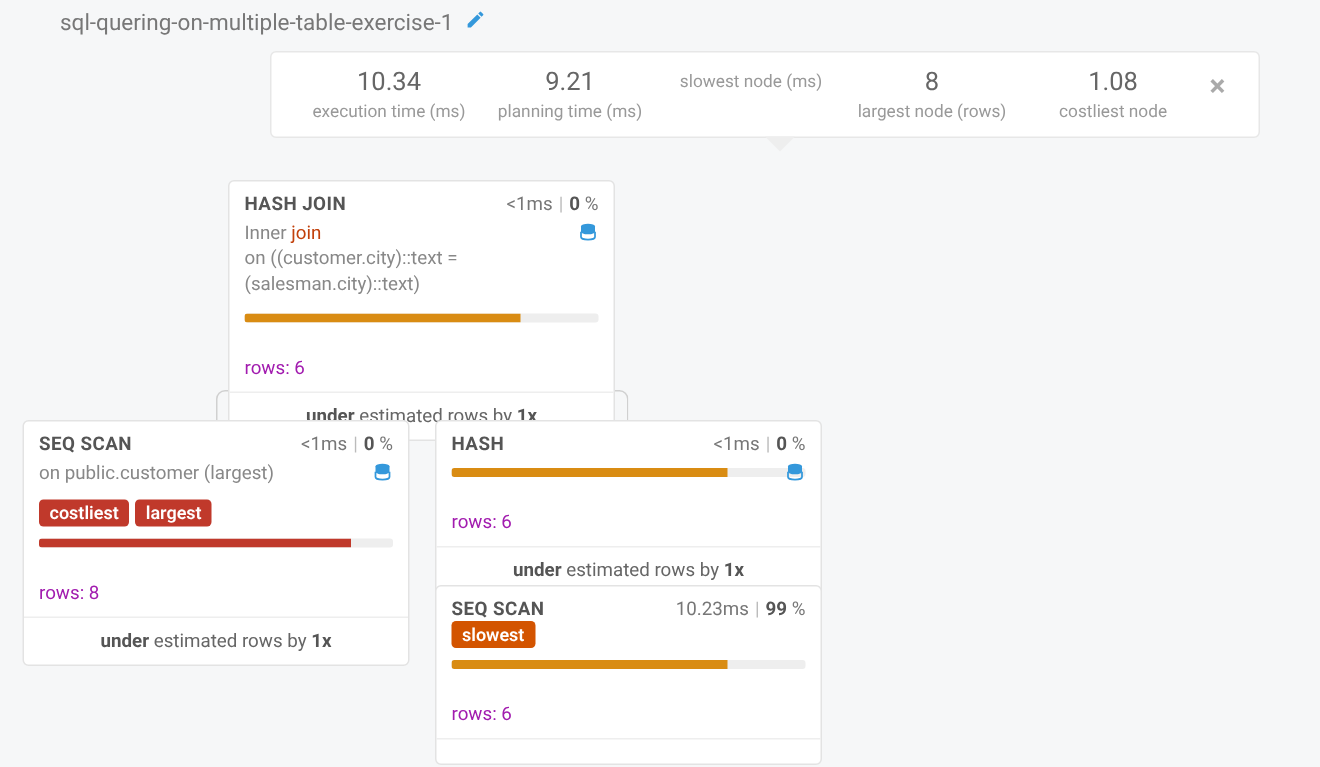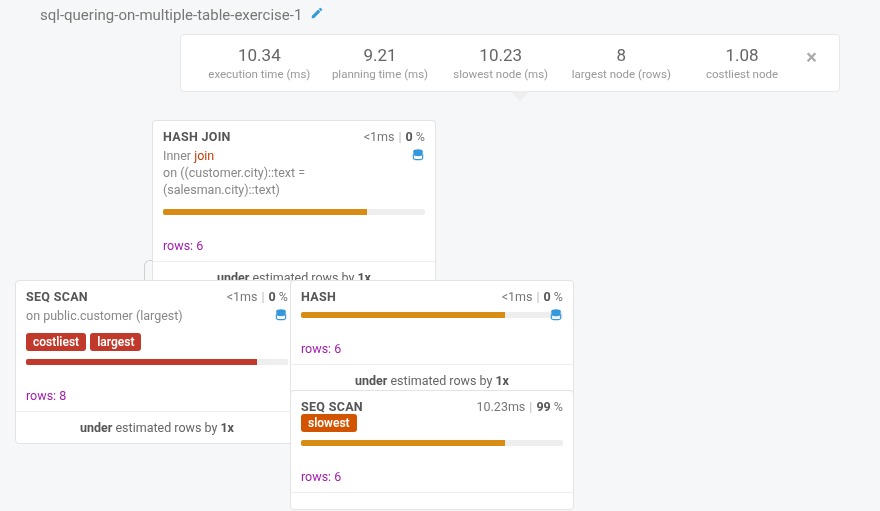--- a/index.html
+++ b/index.html
@@ -47,21 +47,21 @@
   .metric .lbl { font-size: 11.5px; color: #999; margin-top: 2px; }
   .close-x { color: #aaa; font-size: 20px; cursor: pointer; padding: 0 4px; font-weight: bold; }
 
   .canvas { position: relative; margin-top: 26px; height: 400px; }
 
   .node {
     position: absolute;
     background: #fff;
     border: 1px solid #e3e3e3;
     border-radius: 4px;
-    width: 284px;
+    width: 258px;
     font-size: 12.5px;
     color: #666;
   }
   .node-hdr {
     display: flex;
     align-items: baseline;
     padding: 8px 10px 0 10px;
   }
   .node-title { font-weight: 700; color: #555; letter-spacing: 0.3px; }
   .node-time { margin-left: auto; color: #777; }
@@ -139,21 +139,20 @@
 <div class="metrics-bar">
   <div class="metric">
     <div class="val">10.34</div>
     <div class="lbl">execution time (ms)</div>
   </div>
   <div class="metric">
     <div class="val">9.21</div>
     <div class="lbl">planning time (ms)</div>
   </div>
   <div class="metric">
-    <div class="val">10.23</div>
     <div class="lbl">slowest node (ms)</div>
   </div>
   <div class="metric">
     <div class="val">8</div>
     <div class="lbl">largest node (rows)</div>
   </div>
   <div class="metric">
     <div class="val">1.08</div>
     <div class="lbl">costliest node</div>
   </div>

